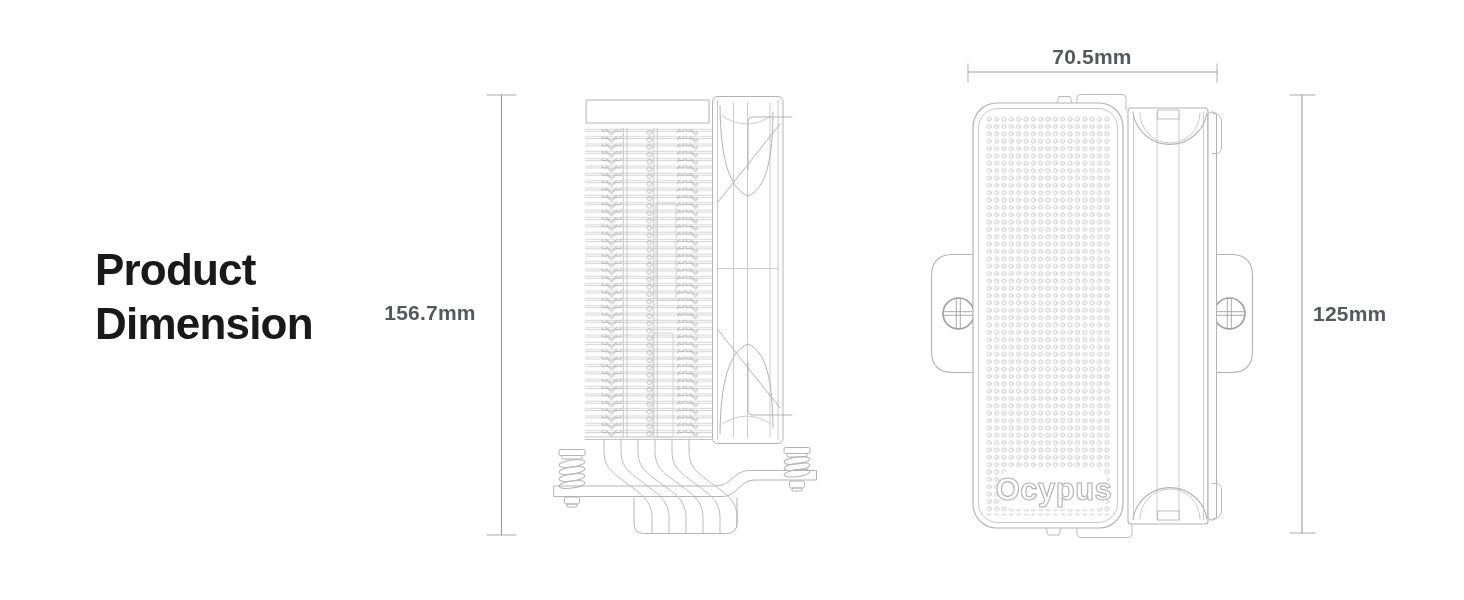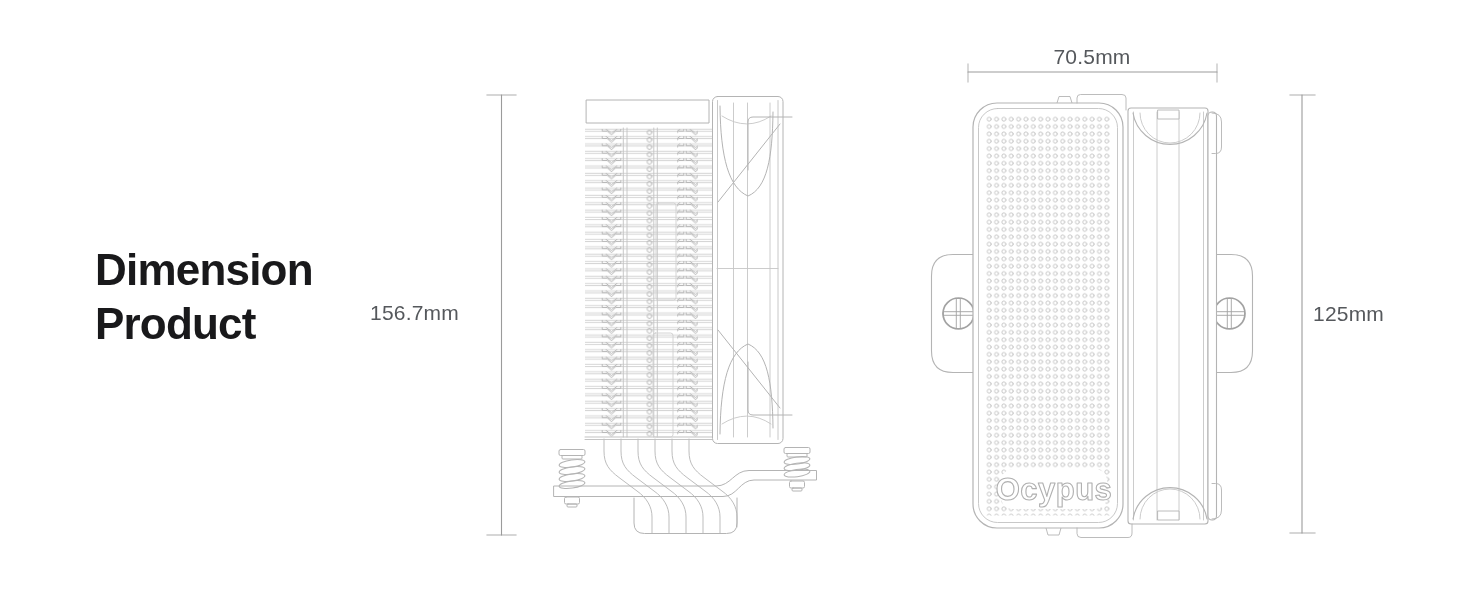--- a/index.html
+++ b/index.html
@@ -12,35 +12,35 @@
   }
   .drawing-svg{position:absolute;left:0;top:0;width:1464px;height:600px;}
   .title{
     position:absolute;left:95px;top:243px;
     font-size:44px;font-weight:700;color:#19191b;
     letter-spacing:-0.8px;line-height:54px;
   }
   .title-line{display:block;}
   .dim{
     position:absolute;
-    font-size:21px;font-weight:400;color:#55585c;letter-spacing:0.2px;
+    font-size:21px;font-weight:700;color:#55585c;letter-spacing:0.2px;
     white-space:nowrap;
   }
-  .dim-height{left:370px;top:301px;width:120px;text-align:left;}
+  .dim-height{left:370px;top:301px;width:120px;text-align:center;}
   .dim-width{left:1032px;top:45px;width:120px;text-align:center;}
   .dim-depth{left:1313px;top:302px;text-align:center;}
 </style>
 </head>
 <body>
 
 <div class="canvas">
 
   <div class="title">
+    <span class="title-line">Product</span>
     <span class="title-line">Dimension</span>
-    <span class="title-line">Product</span>
   </div>
 
   <svg class="drawing-svg" viewBox="0 0 1464 600" fill="none" stroke-linecap="round" stroke-linejoin="round">
     <defs>
       <pattern id="fins" x="585" y="128" width="128" height="7.35" patternUnits="userSpaceOnUse">
         <path d="M0,1.2 H128 M0,3.3 H128" stroke="#c8c8c8" stroke-width="0.8"></path>
       </pattern>
       <pattern id="zig" x="601" y="128.8" width="21" height="7.35" patternUnits="userSpaceOnUse">
         <path d="M1.2,0 V2.3 H6.2 L10.5,6.3 L14.8,2.3 H19.8 V0 M4.6,0 L10.5,4.3 L16.4,0" stroke="#b4b4b4" stroke-width="0.9" fill="none"></path>
       </pattern>

